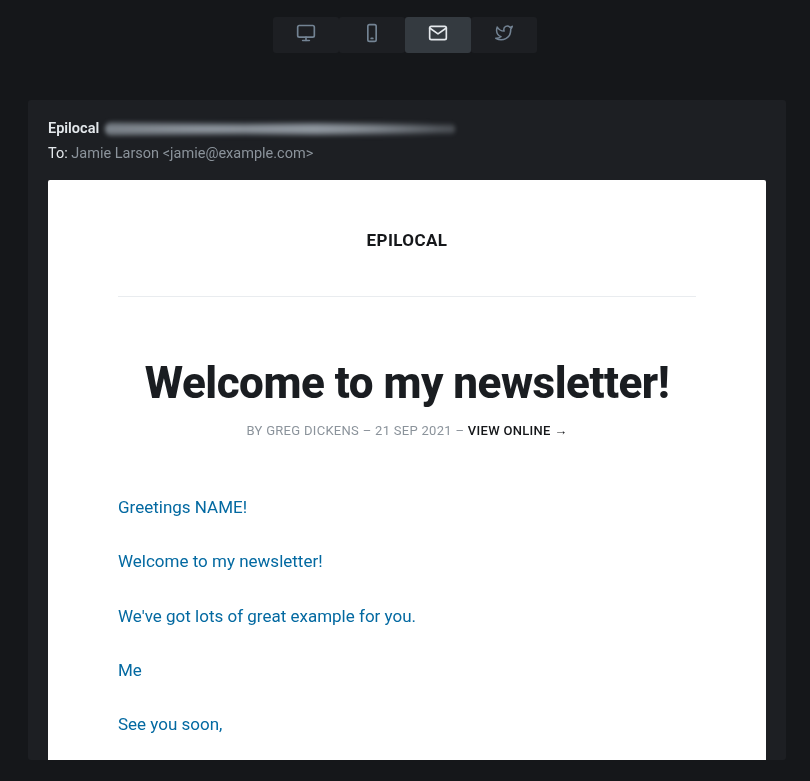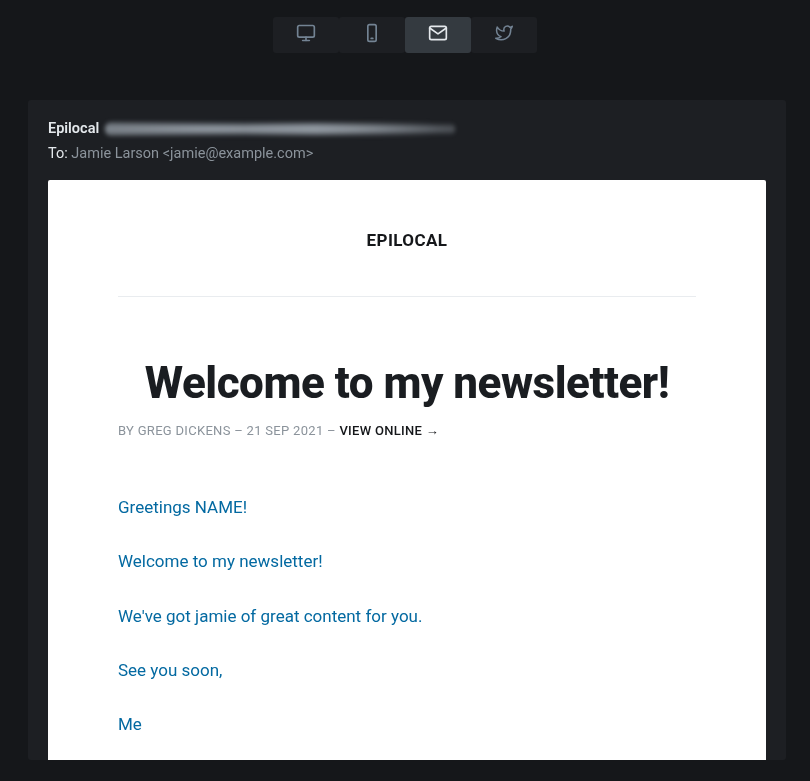--- a/index.html
+++ b/index.html
@@ -109,20 +109,21 @@
     }
     .post-title {
       text-align: center;
       font-weight: 800;
       font-size: 44px;
       color: #1a1d21;
       margin-top: 60px;
       letter-spacing: -0.5px;
     }
     .byline {
+      text-align: center;
       font-size: 13px;
       color: #8b939b;
       text-transform: uppercase;
       letter-spacing: 0.3px;
       margin-top: 14px;
     }
     .byline .view-online {
       color: #15171a;
       font-weight: 500;
     }
@@ -194,20 +195,20 @@
 
       <h1 class="post-title">Welcome to my newsletter!</h1>
 
       <div class="byline">
         <span>BY </span><span>GREG DICKENS</span><span> – </span><span>21 SEP 2021</span><span> – </span><span class="view-online">VIEW ONLINE →</span>
       </div>
 
       <div class="content">
         <p>Greetings NAME!</p>
         <p>Welcome to my newsletter!</p>
-        <p>We've got jamie of great content for you.</p>
+        <p>We've got lots of great example for you.</p>
+        <p>Me</p>
         <p>See you soon,</p>
-        <p>Me</p>
 
       </div>
     </div>
   </div>
 </div>
 
 </body></html>

